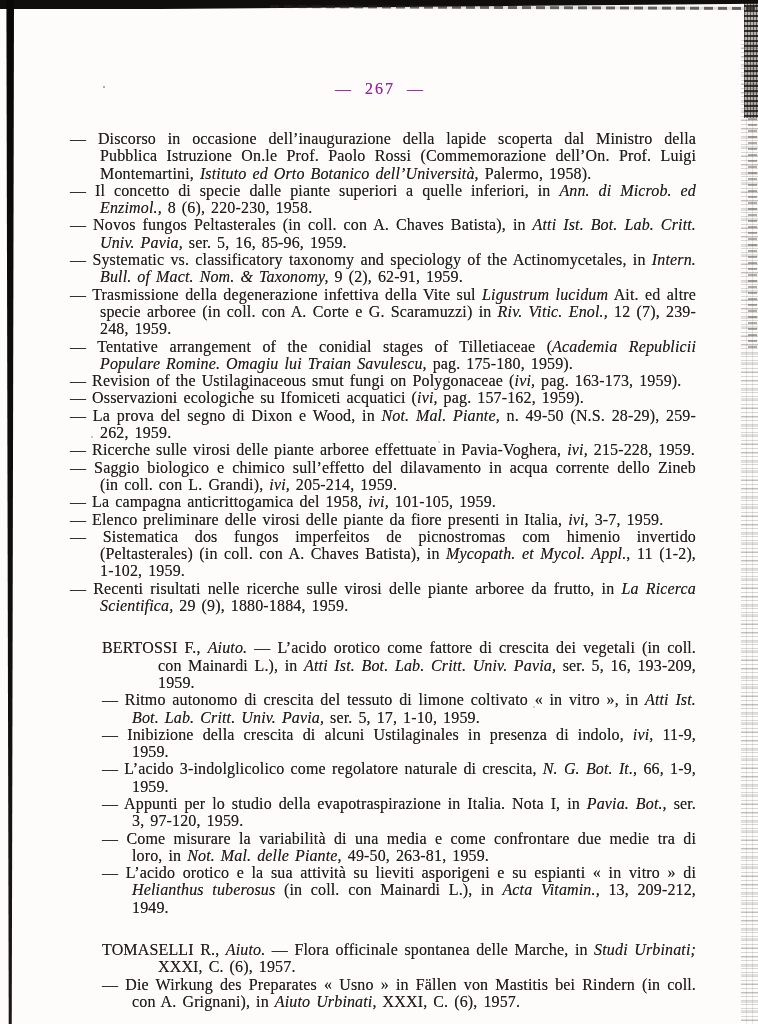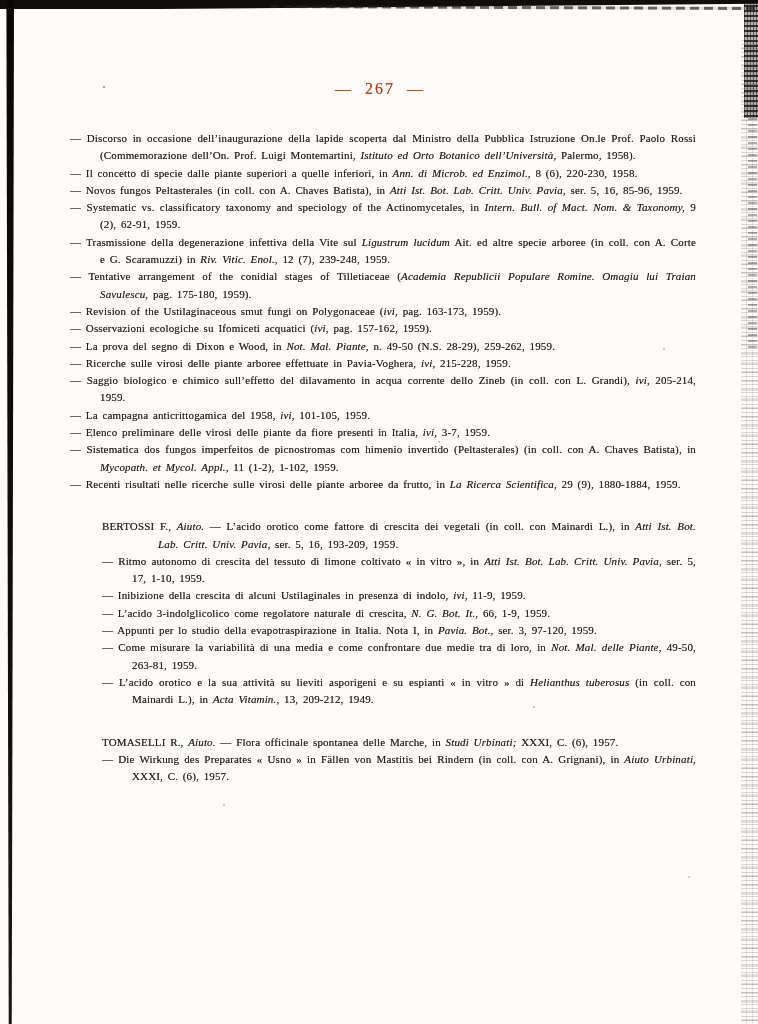--- a/index.html
+++ b/index.html
@@ -15,32 +15,32 @@
     font-family: "Liberation Serif", "DejaVu Serif", serif;
     color: #211e1a;
   }
   .header {
     position: absolute;
     top: 80px; left: 70px; width: 620px;
     text-align: center;
     font-size: 16px;
     letter-spacing: 2px;
     word-spacing: 6px;
-    color: #c2410c;
+    color: #a21caf;
     text-shadow: 0 0 0.4px rgba(20,16,12,0.55);
   }
   .content {
     position: absolute;
     top: 130px; left: 70px; width: 626px;
   }
   .section { margin: 0; }
   .section + .section { margin-top: 25px; margin-left: 32px; }
   p.entry {
     margin: 0;
-    font-size: 11px;
+    font-size: 16px;
     line-height: 17.3px;
     text-align: justify;
     padding-left: 30px;
     text-indent: -30px;
     letter-spacing: 0.15px;
     word-spacing: 1.8px;
     text-shadow: 0 0 0.35px rgba(25,20,15,0.6);
   }
   p.entry.entry-author {
     padding-left: 56px;

